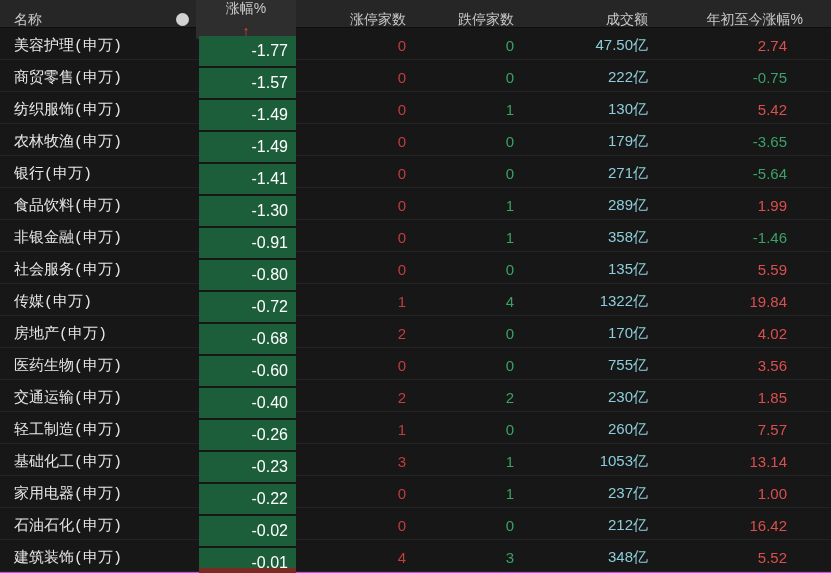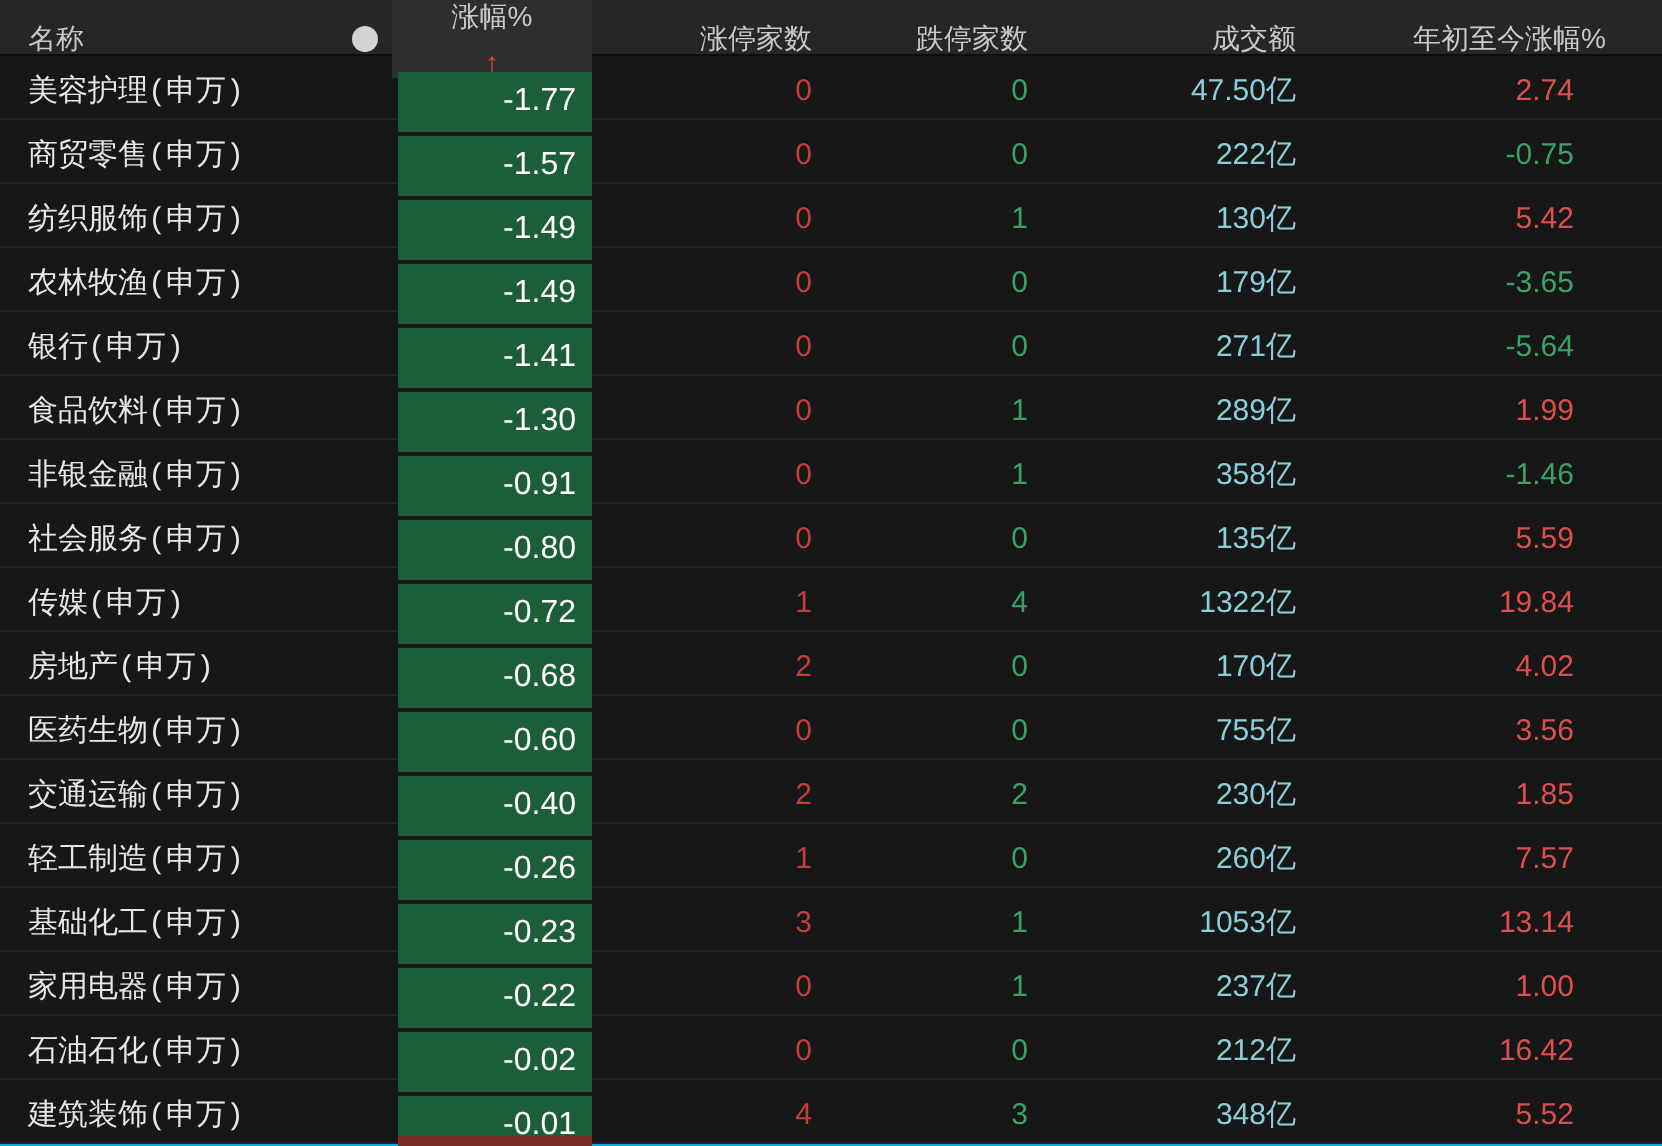--- a/index.html
+++ b/index.html
@@ -3,21 +3,21 @@
 <meta charset="utf-8">
 <style>
   * { margin: 0; padding: 0; box-sizing: border-box; }
   html, body { background: #101010; }
   body { font-family: "Liberation Sans", "DejaVu Sans", sans-serif; }
 
   .app {
     position: relative;
     width: 831px;
     height: 573px;
-    background: #0ea5e9;
+    background: #d946ef;
     overflow: hidden;
     color: #e3e3e3;
   }
 
   .grid-row {
     display: grid;
     grid-template-columns: 196px 100px 114px 110px 130px 181px;
     align-items: center;
   }
 

